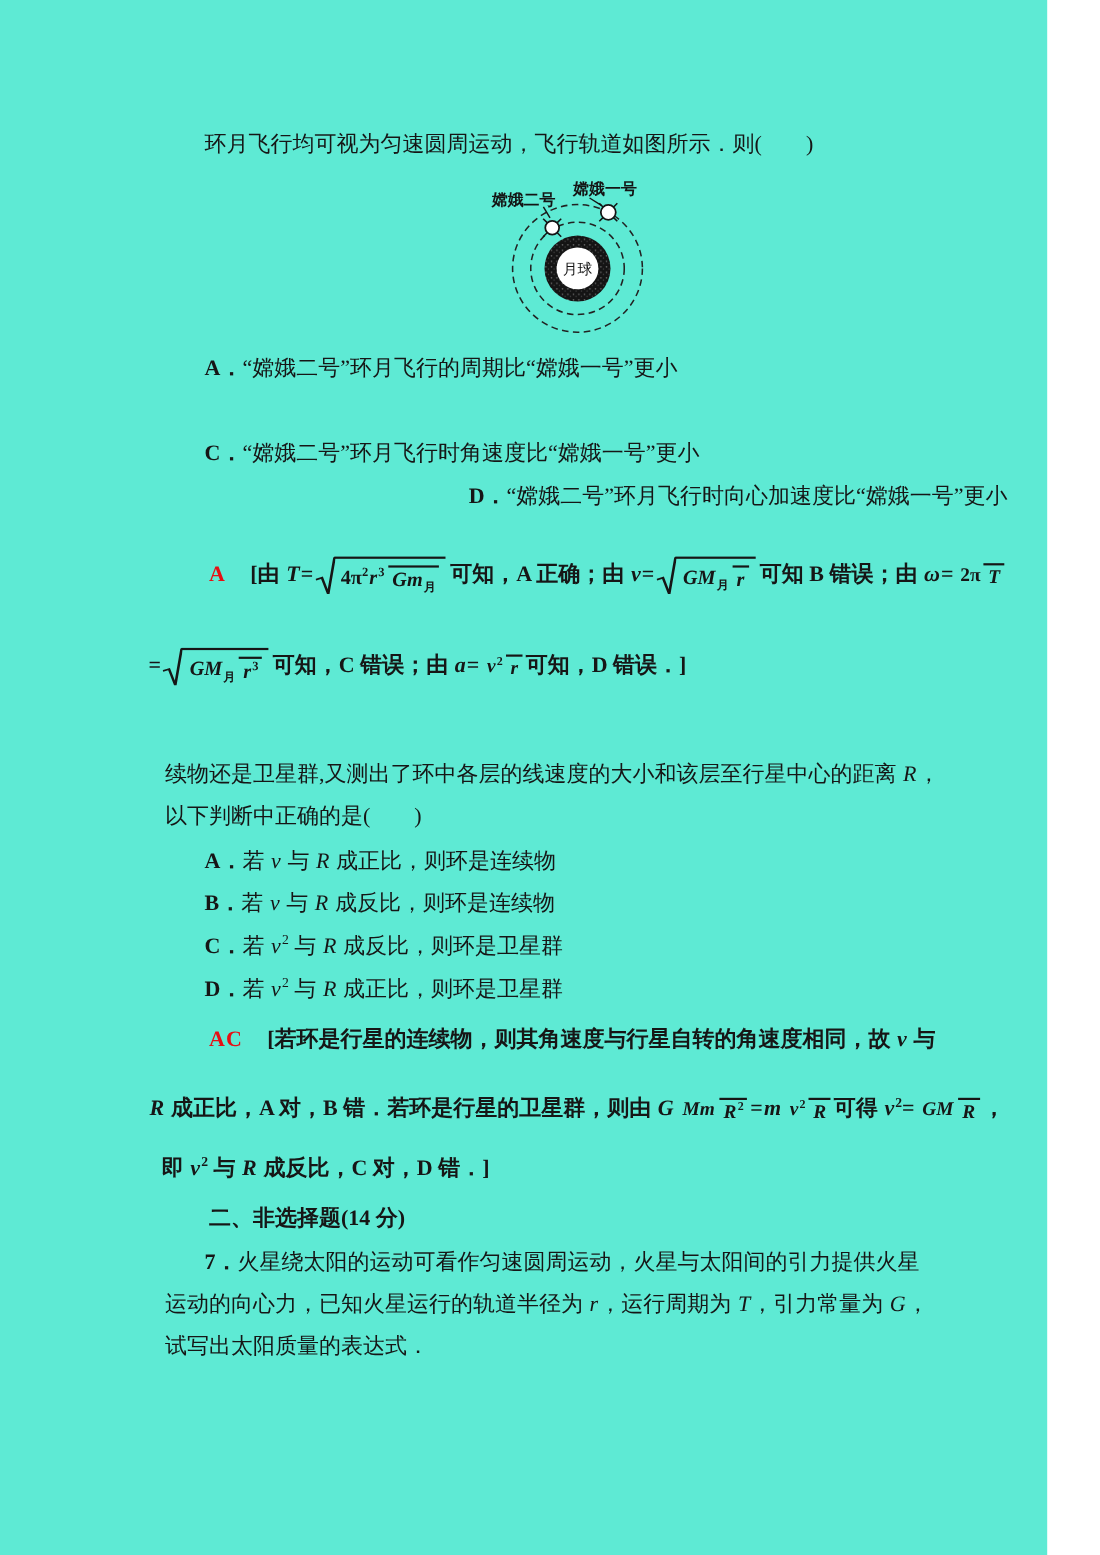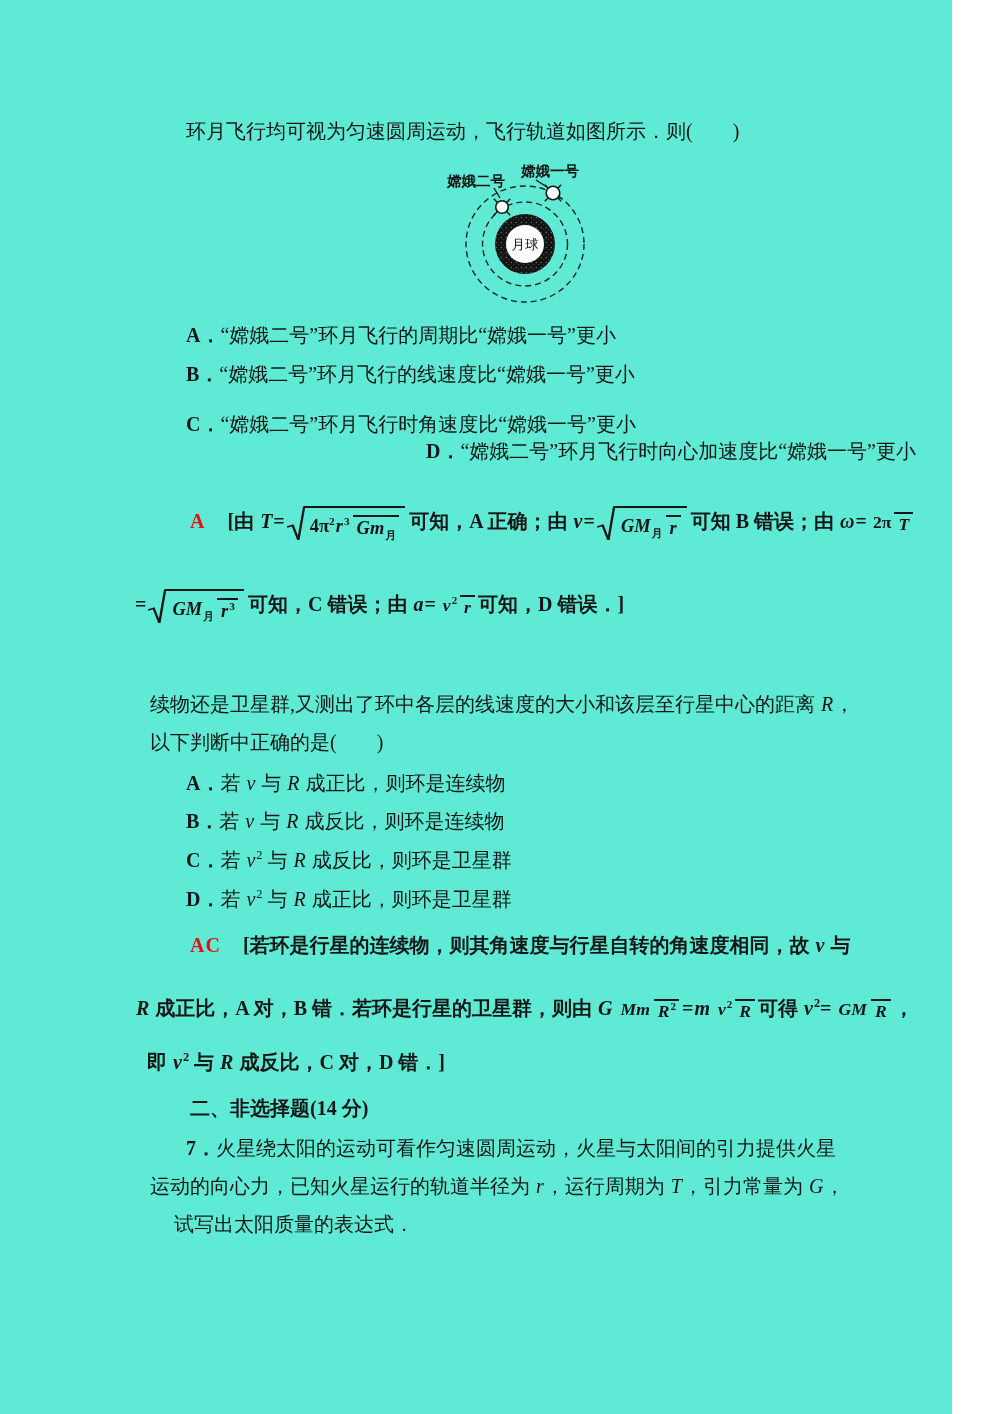--- a/index.html
+++ b/index.html
@@ -83,22 +83,21 @@
 
       <line x1="69" y1="32" x2="75" y2="42" stroke="#141414" stroke-width="1.3"></line>
       <line x1="111" y1="24" x2="122" y2="31" stroke="#141414" stroke-width="1.3"></line>
 
       <text x="22" y="30" font-size="14.5" font-weight="600" fill="#141414" font-family="Liberation Sans, sans-serif">嫦娥二号</text>
       <text x="96" y="20" font-size="14.5" font-weight="600" fill="#141414" font-family="Liberation Sans, sans-serif">嫦娥一号</text>
     </svg>
   </div>
 
   <div class="tline indent" style="top:320px;"><span class="tk-b">A．</span><span class="tk-t">“嫦娥二号”环月飞行的周期比“嫦娥一号”更小</span></div>
-  <div class="tline indent" style="top:359px;"><span class="tk-b">B．</span><span class="tk-t">“嫦娥二号”环月飞行的线速度比“嫦娥一号”更小</span></div>
-  <div class="tline indent" style="top:397px;margin-top:12px;"><span class="tk-b">C．</span><span class="tk-t">“嫦娥二号”环月飞行时角速度比“嫦娥一号”更小</span></div>
+  <div class="tline indent" style="top:397px;"><span class="tk-b">C．</span><span class="tk-t">“嫦娥二号”环月飞行时角速度比“嫦娥一号”更小</span></div>
   <div class="tline indent" style="top:436px;text-align:right;"><span class="tk-b">D．</span><span class="tk-t">“嫦娥二号”环月飞行时向心加速度比“嫦娥一号”更小</span></div>
 
   <div class="tline indent-lg bold" style="top:506px;">
     <span class="ans-label">A</span><span><span class="tk-t">[由 </span><span class="var">T</span><span class="tk-t">=</span><span class="sqrt">
           <svg viewBox="0 0 19 60" preserveAspectRatio="none">
             <polyline points="0,36 6,33 12,58 18,2 19,1" fill="none" stroke="currentColor" stroke-width="2.5"></polyline>
           </svg>
           <span class="sqrt-body"><span class="frac">
               <span class="fr-n"><span class="tk-t">4π</span><span class="sup">2</span><span class="var">r</span><span class="sup">3</span></span>
               <span class="fr-d"><span class="var">Gm</span><span class="sub">月</span></span>
@@ -149,15 +148,15 @@
       </span><span class="tk-t">可得 </span><span class="var">v</span><span class="sup">2</span><span class="tk-t">=</span><span class="frac">
         <span class="fr-n"><span class="var">GM</span></span>
         <span class="fr-d"><span class="var">R</span></span>
       </span><span class="tk-t">，</span></div>
   <div class="tline bold" style="top:1047px; left:147px;"><span class="tk-t">即 </span><span class="var">v</span><span class="sup">2</span><span class="tk-t"> 与 </span><span class="var">R</span><span class="tk-t"> 成反比，C 对，D 错．]</span></div>
 
   <div class="tline indent-lg bold" style="top:1093px;font-family:Liberation Serif, serif;">二、非选择题(14 分)</div>
 
   <div class="tline indent" style="top:1133px;"><span class="tk-b">7．</span><span class="tk-t">火星绕太阳的运动可看作匀速圆周运动，火星与太阳间的引力提供火星</span></div>
   <div class="tline" style="top:1171px;"><span class="tk-t">运动的向心力，已知火星运行的轨道半径为 </span><span class="var">r</span><span class="tk-t">，运行周期为 </span><span class="var">T</span><span class="tk-t">，引力常量为 </span><span class="var">G</span><span class="tk-t">，</span></div>
-  <div class="tline" style="top:1209px;margin-left:24px;"><span class="tk-t">试写出太阳质量的表达式．</span></div>
+  <div class="tline" style="top:1209px;"><span class="tk-t">试写出太阳质量的表达式．</span></div>
 
 </div>
 
 </body></html>

